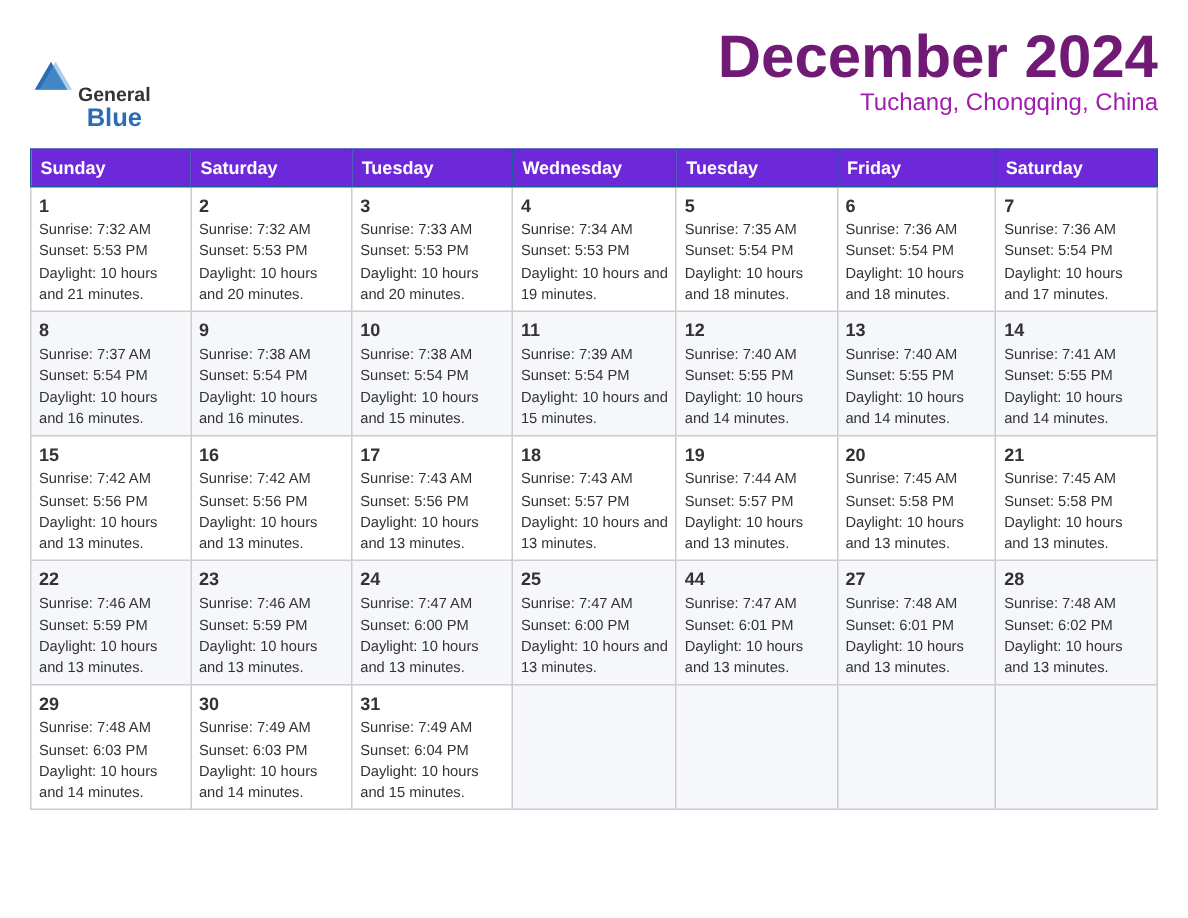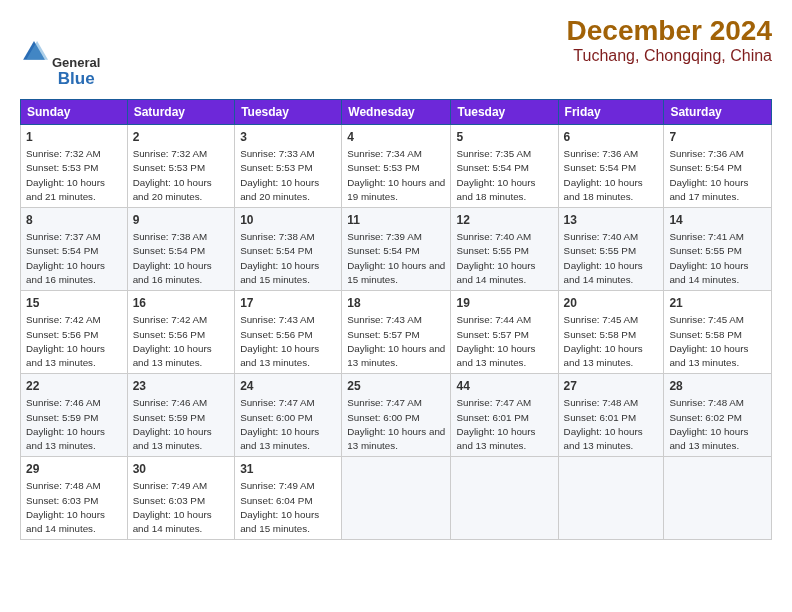--- a/index.html
+++ b/index.html
@@ -45,28 +45,28 @@
       text-align: center;
     }
     .logo-icon {
       width: 28px;
       height: 28px;
     }
     .title-block {
       text-align: right;
     }
     .cal-title {
-      font-size: 28px;
+      font-size: 40px;
       font-weight: bold;
-      color: #a16207;
+      color: #701a75;
       line-height: 1.1;
     }
     .cal-subtitle {
       font-size: 16px;
-      color: #7f1d1d;
+      color: #a21caf;
     }
     .calendar {
       width: 100%;
       border-collapse: collapse;
       font-size: 10.5px;
     }
     .calendar th {
       background: #6d28d9;
       color: #fff;
       text-align: left;

